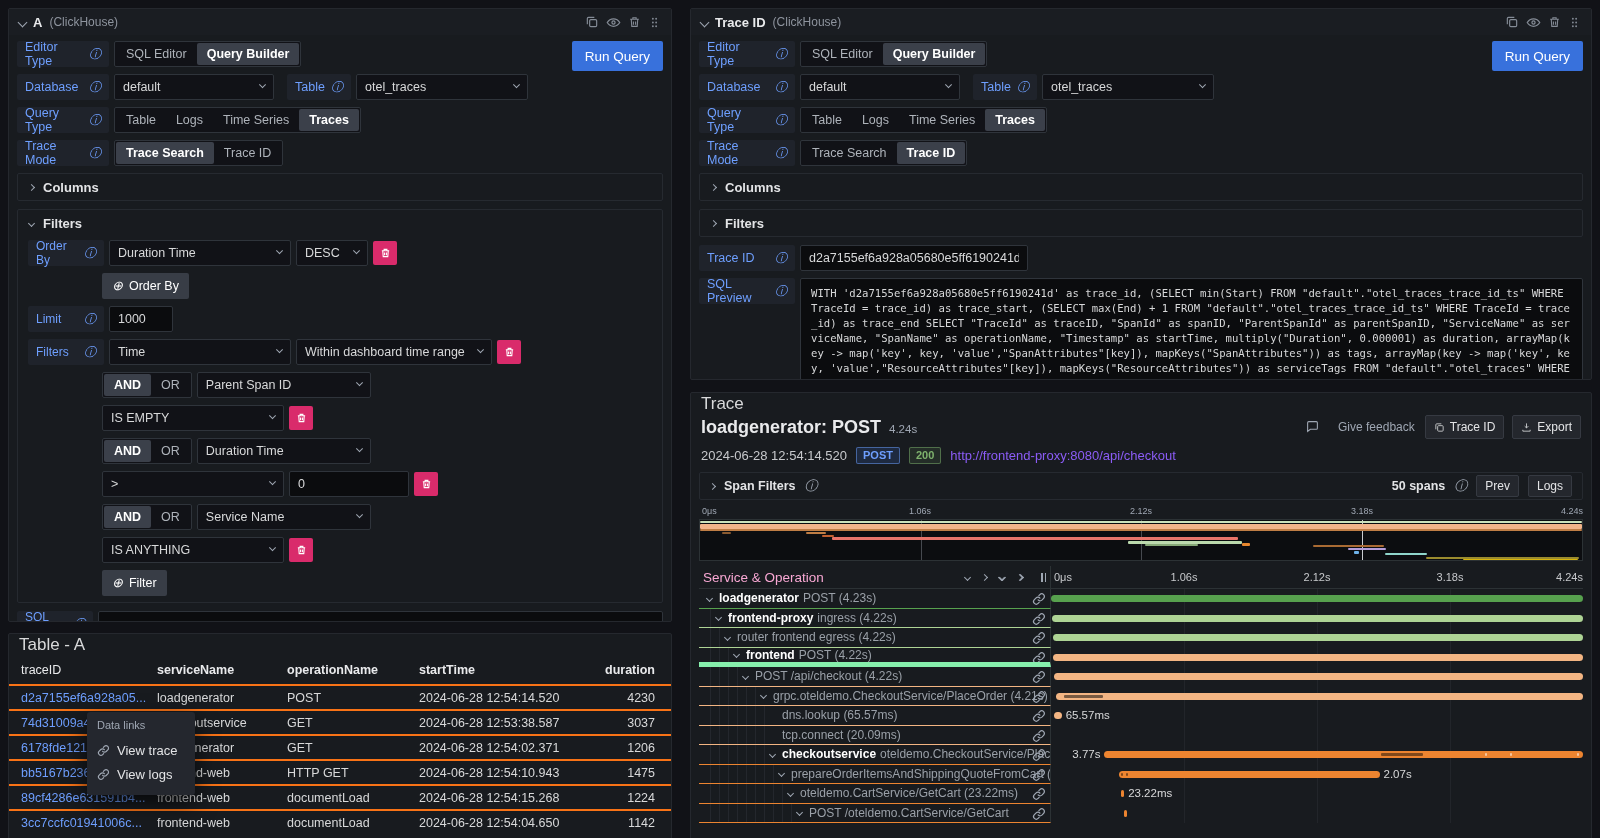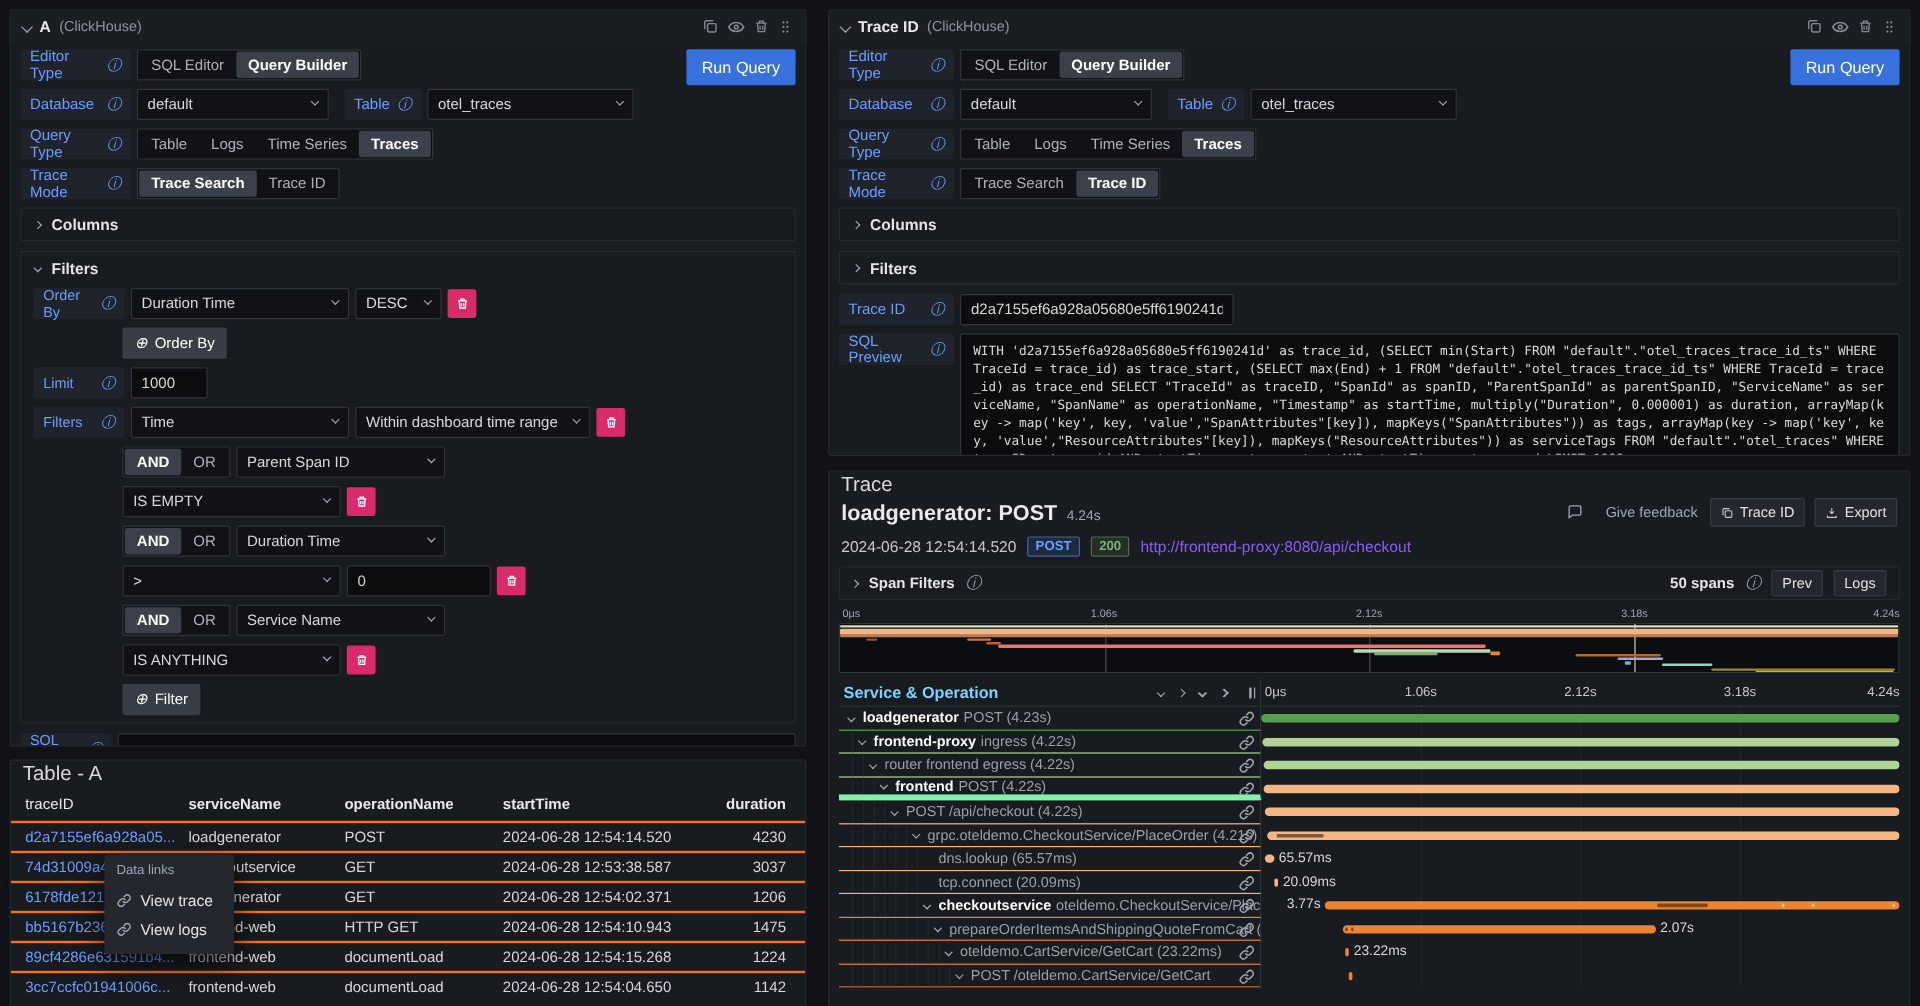--- a/index.html
+++ b/index.html
@@ -72,21 +72,21 @@
   align-items:center;gap:9px;padding:0 10px}
 .spanfilters .b{font-weight:700;font-size:12.5px;color:#e3e4e6}
 .spanfilters .gi{color:#9fa7b3;font-size:12px}
 .spanfilters .sp{flex:1}
 .minimap{margin:0 8px 5px;position:relative}
 .mm-ticks,.tl-ticks{position:relative;height:13px;font-size:9px;color:#9fa7b3}
 .mm-canvas{position:relative;height:42px;background:#0c0d10;border:1px solid #2c3235;overflow:hidden}
 .sno{margin:0 8px;display:flex;flex-direction:column}
 .sno-hd{display:flex;height:23px;border-bottom:1px solid #2c3235}
 .sno-hd-l{width:352px;display:flex;align-items:center;gap:12px;padding:0 4px;border-right:1px solid #2c3235}
-.sno-hd-l .t{font-weight:700;font-size:13.5px;color:#7dd3fc;flex:1}
+.sno-hd-l .t{font-weight:400;font-size:13.5px;color:#f9a8d4;flex:1}
 .hic{display:inline-flex;align-items:center;color:#9fa7b3;cursor:pointer}
 .pausebars{display:inline-flex;gap:2px;margin-left:6px}
 .pausebars i{width:1.5px;height:9px;background:#9fa7b3}
 .sno-hd-r{flex:1;position:relative}
 .sno-hd-r .tl-ticks{height:22px;font-size:11px;color:#c7c9cc;line-height:22px}
 .sno-rows{position:relative;flex:1;overflow:hidden;height:256px}
 .srow{display:flex;height:19.5px}
 .sn{width:352px;position:relative;border-right:1px solid #2c3235;display:flex;align-items:center;
   font-size:12px;overflow:hidden;flex:none}
 .sn .ct{display:flex;align-items:center;gap:4px;white-space:nowrap;overflow:hidden;padding-right:20px}
@@ -790,24 +790,20 @@
             <i class="g" style="left:65px"></i>
             <span class="ct" style="margin-left:68px">
               <span class="sl"></span>
               <span class="op">tcp.connect (20.09ms)</span>
             </span>
             <svg class="lk" width="14" height="14" viewBox="0 0 24 24" fill="none" stroke="#9fa7b3" stroke-width="2.2" stroke-linecap="round">
               <path d="M10.5 13.5a4.5 4.5 0 0 0 6.4.4l3-3a4.5 4.5 0 0 0-6.4-6.4l-1.7 1.7"></path>
               <path d="M13.5 10.5a4.5 4.5 0 0 0-6.4-.4l-3 3a4.5 4.5 0 0 0 6.4 6.4l1.7-1.7"></path>
             </svg>
           </div>
-          <div class="st">
-            <i class="bar" style="left:2.1%;width:0.6%;background:#f3b583"></i>
-            <span class="blab" style="left:3.4000000000000004%">20.09ms</span>
-          </div>
         </div>
         <div class="srow">
           <div class="sn" style="border-bottom:1px solid #ec8430">
             <i class="g" style="left:11px"></i>
             <i class="g" style="left:20px"></i>
             <i class="g" style="left:29px"></i>
             <i class="g" style="left:38px"></i>
             <i class="g" style="left:47px"></i>
             <i class="g" style="left:56px"></i>
             <i class="g" style="left:65px"></i>

